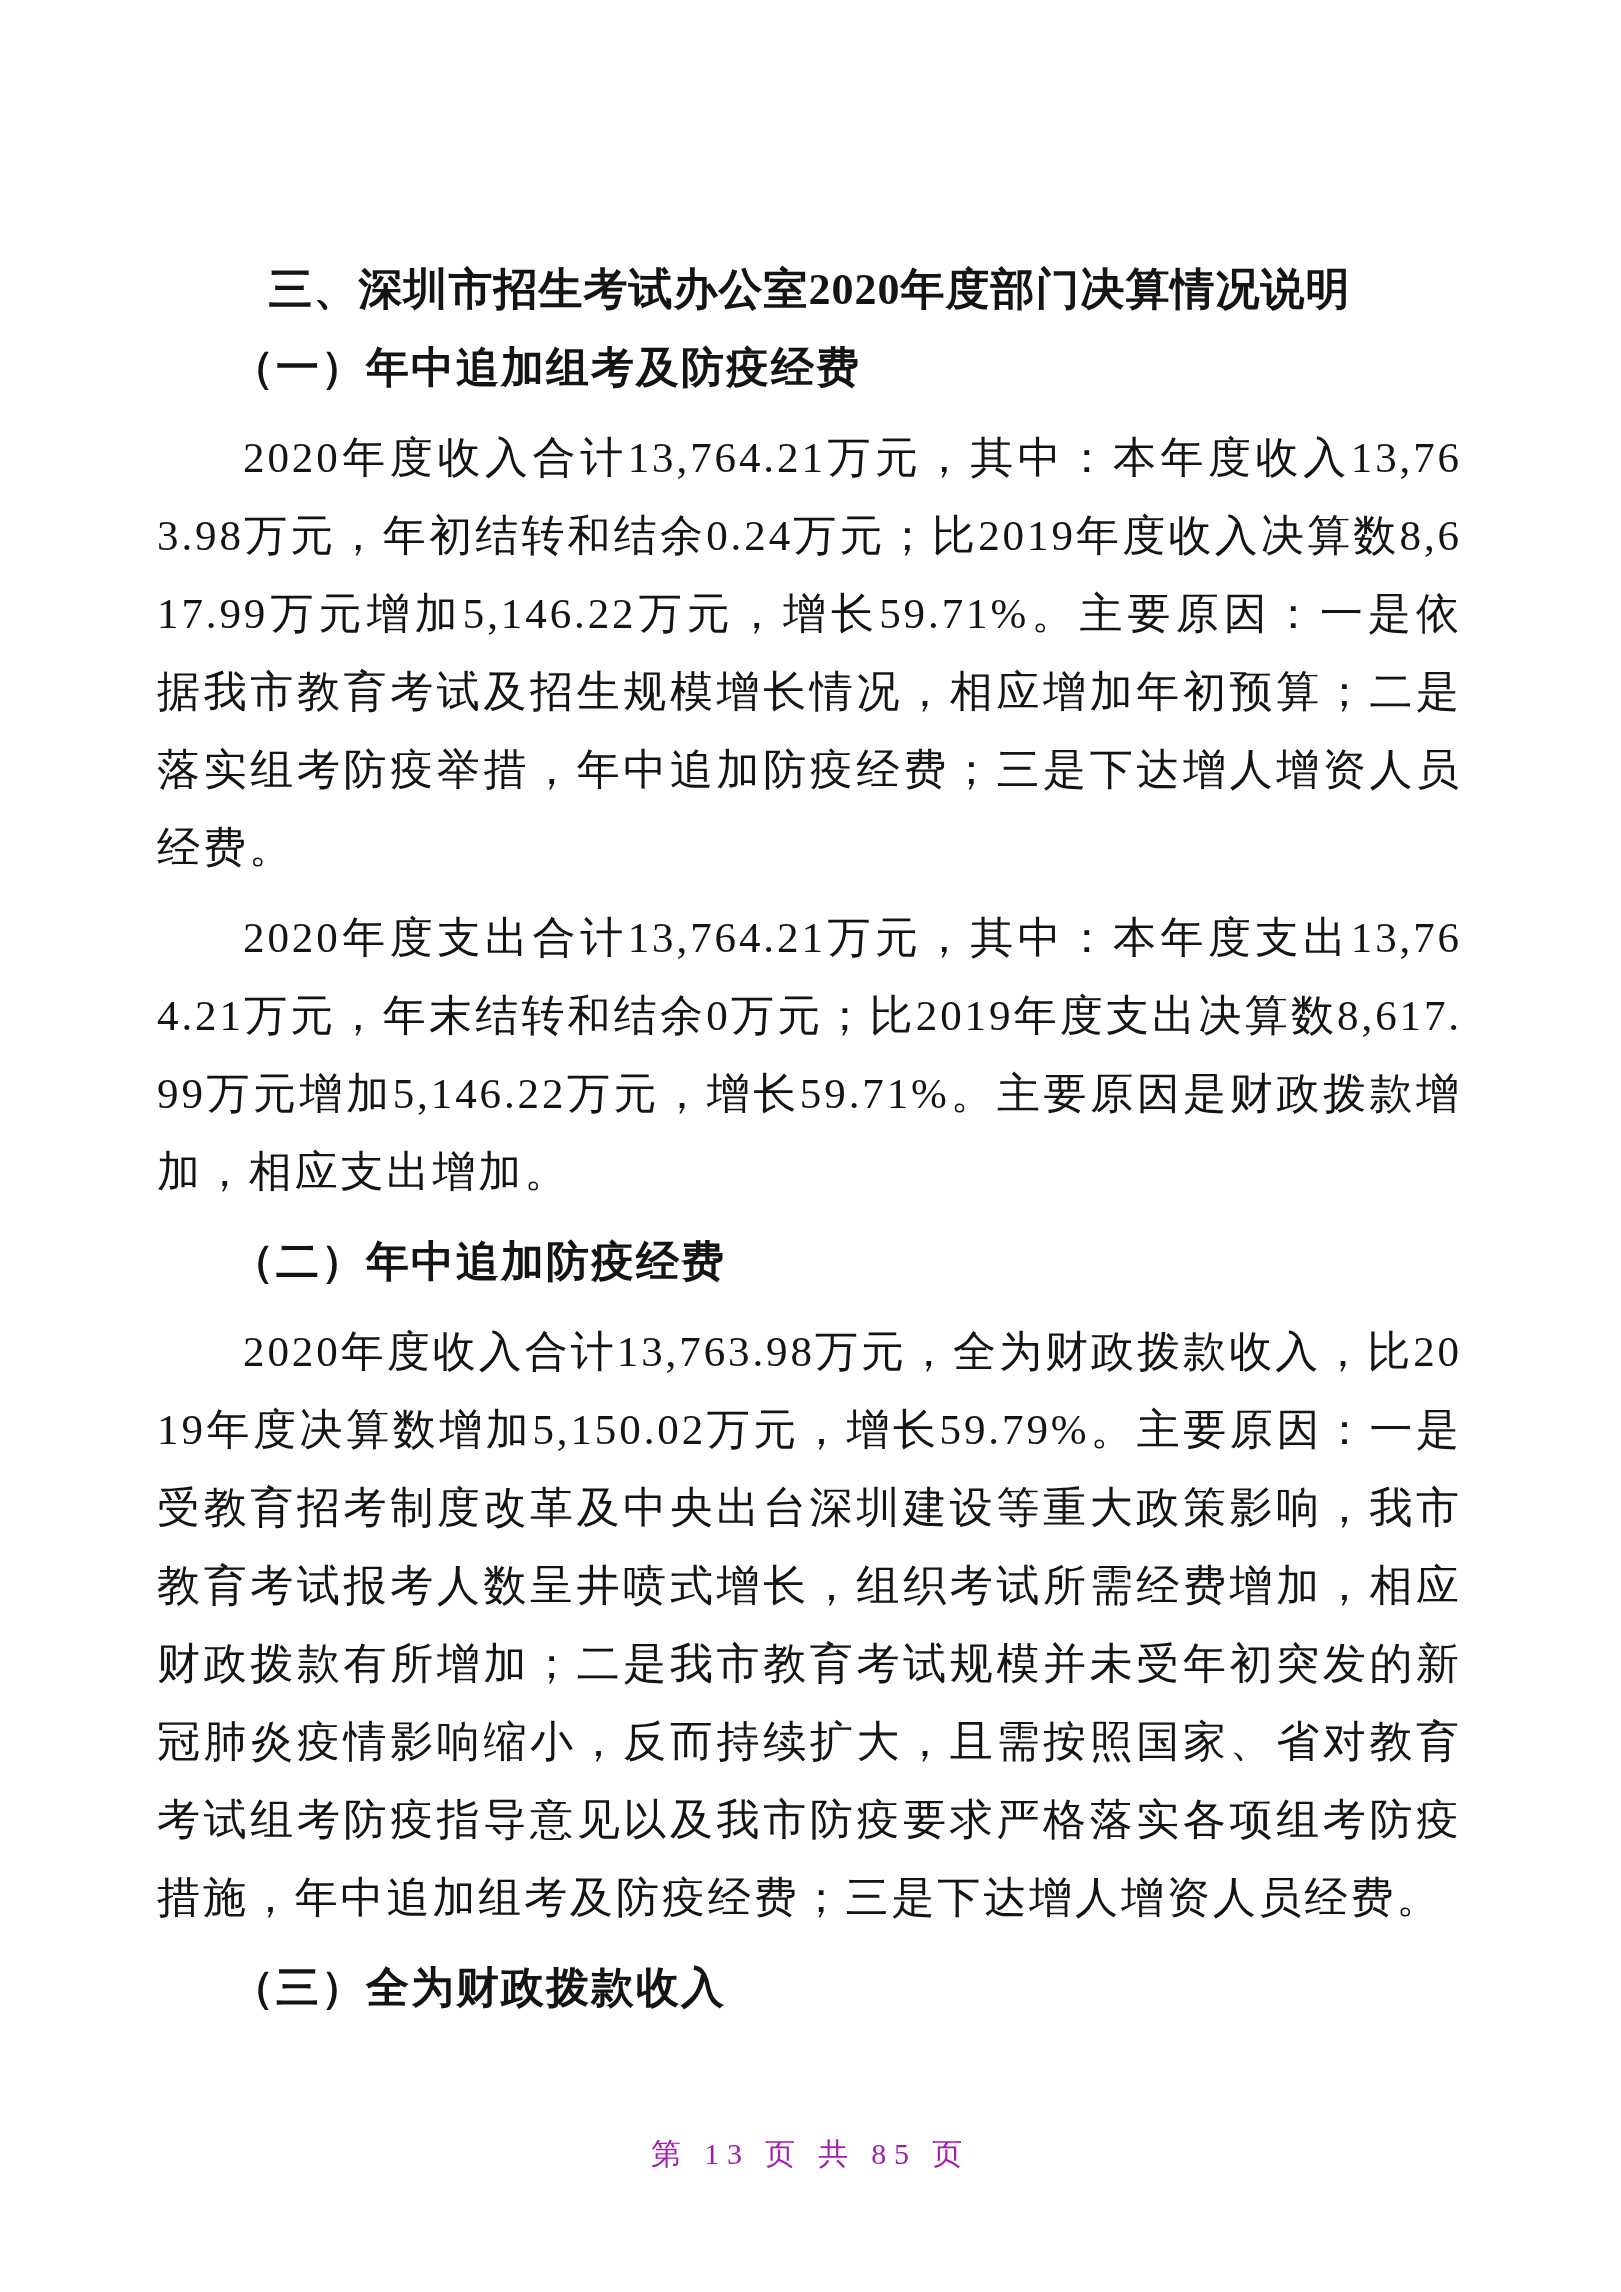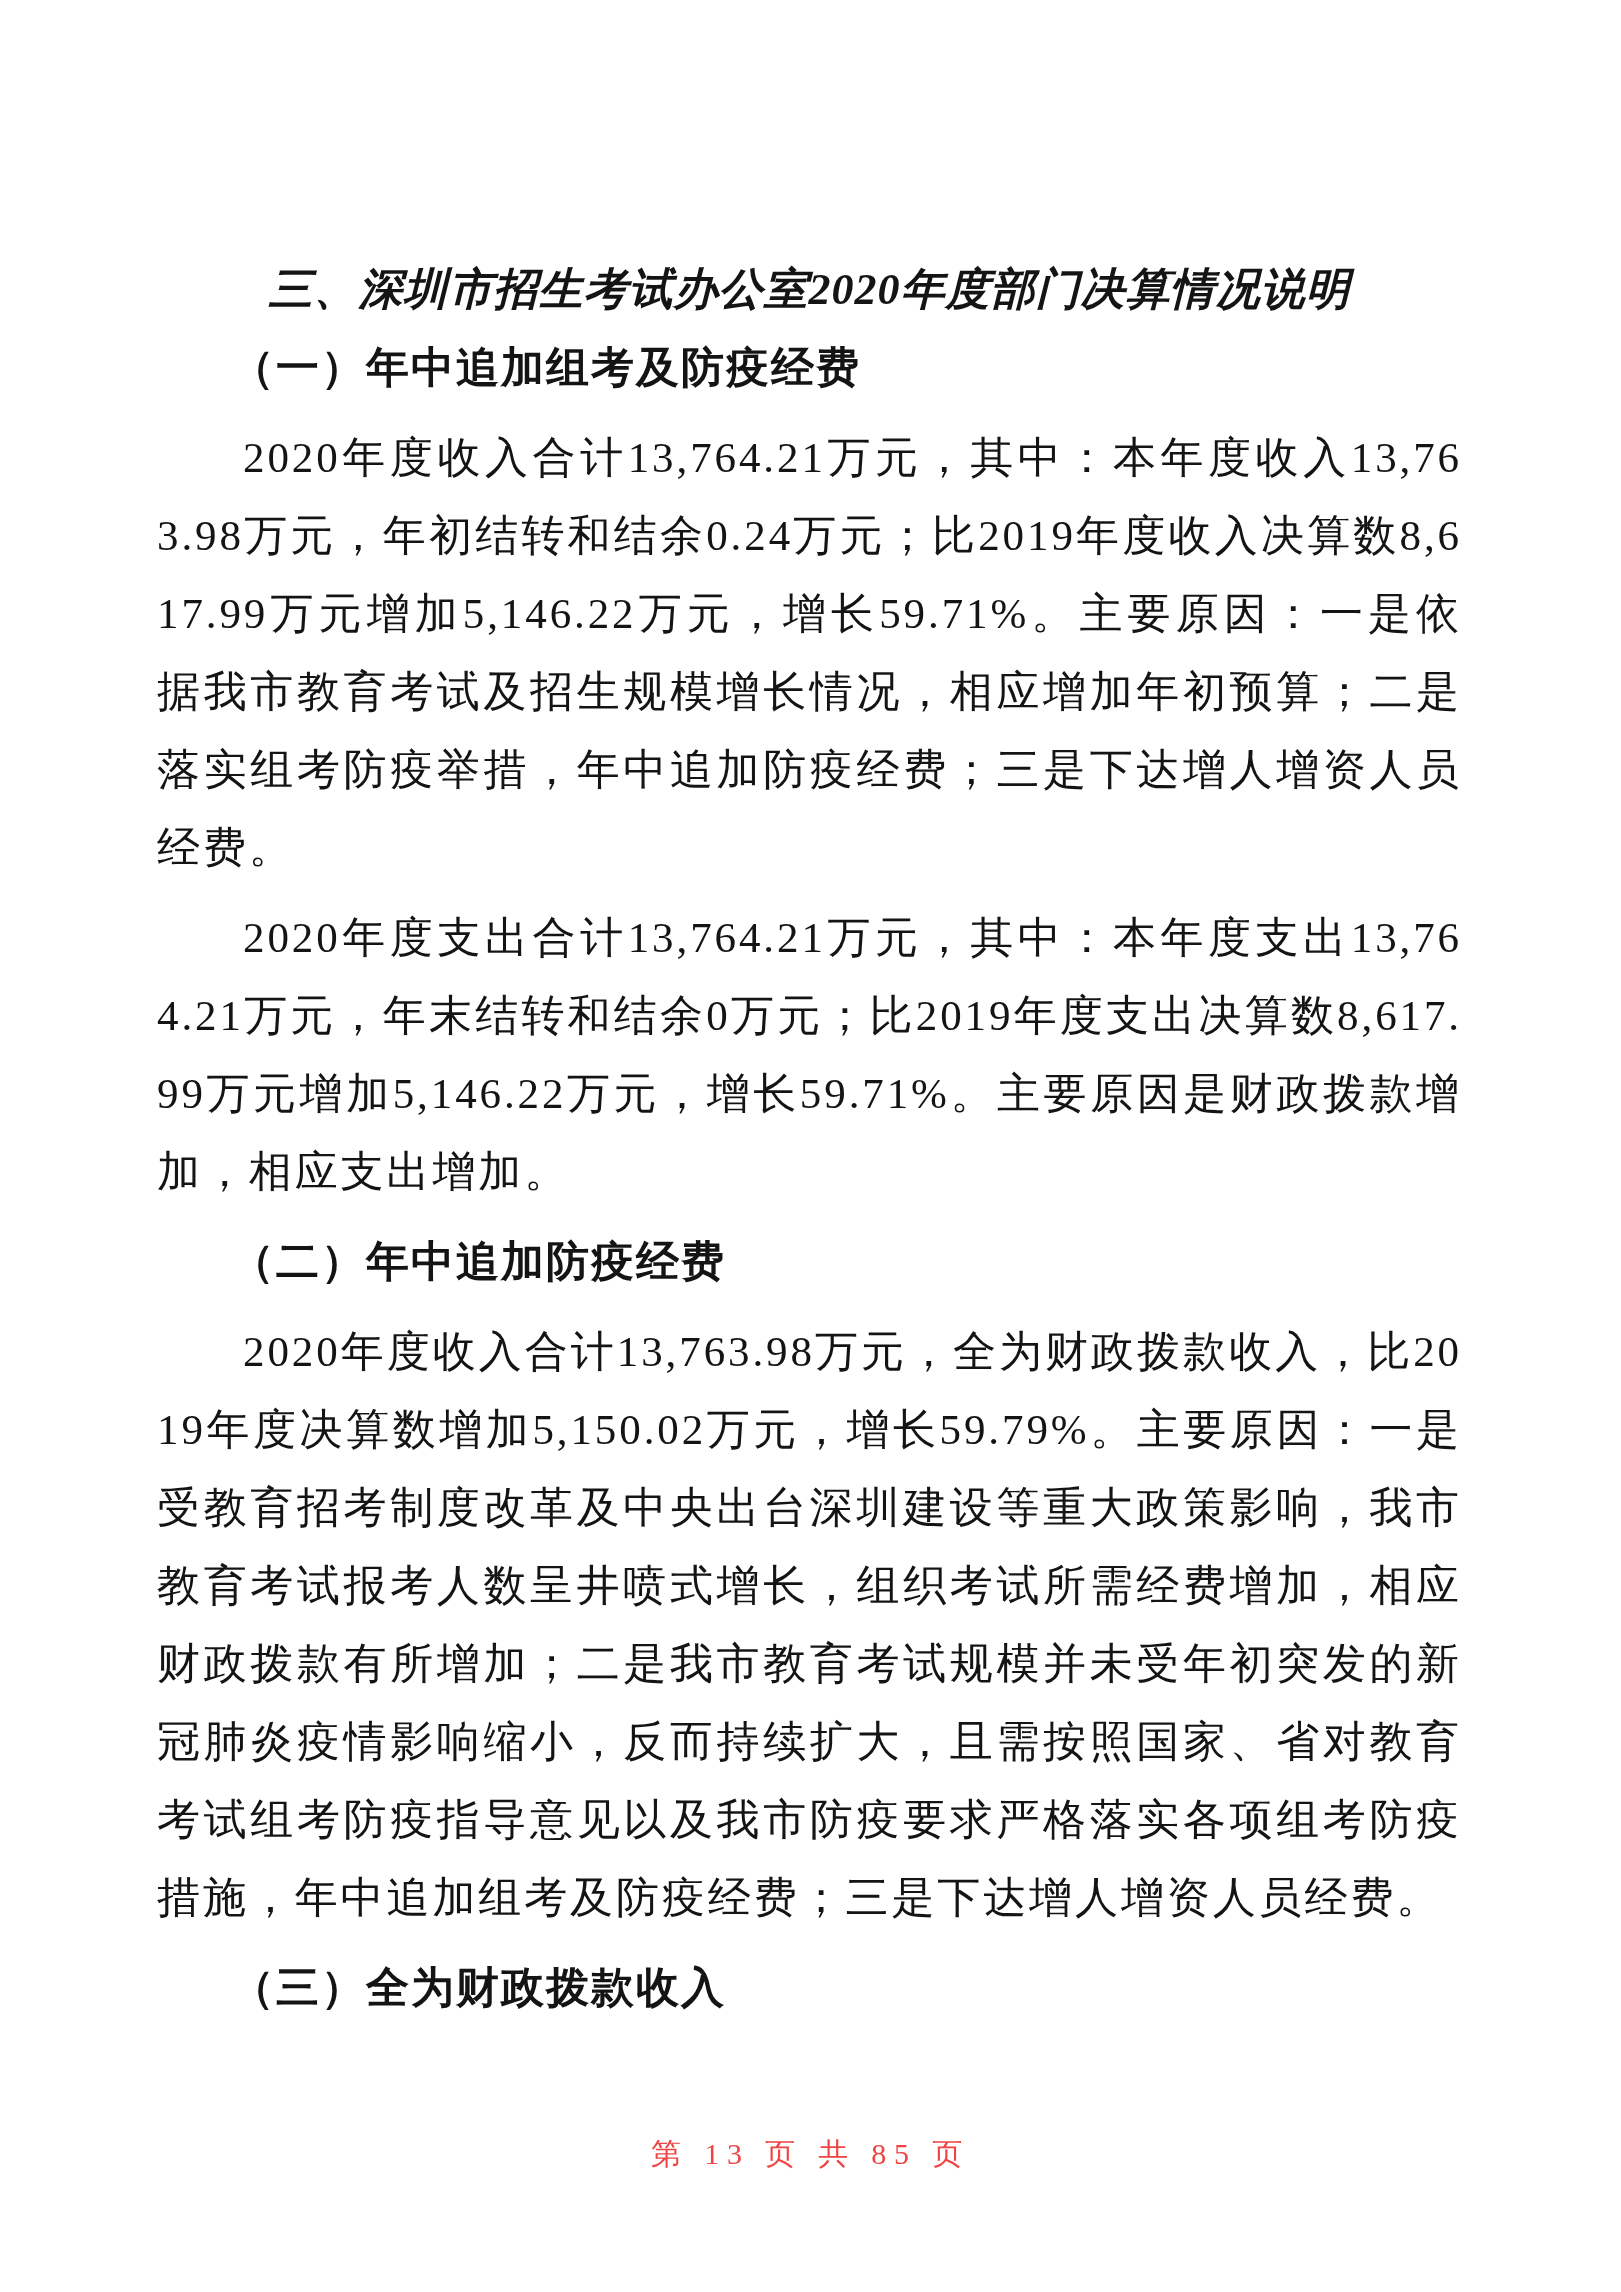--- a/index.html
+++ b/index.html
@@ -19,21 +19,20 @@
       overflow: hidden;
     }
     .doc-title {
       font-size: 44px;
       font-weight: bold;
       text-align: center;
       line-height: 78px;
       letter-spacing: 1px;
       margin: 0;
       white-space: nowrap;
-      font-style: italic;
     }
     .section-heading {
       font-size: 43px;
       font-weight: bold;
       line-height: 78px;
       text-indent: 2em;
       letter-spacing: 2px;
       margin: 0;
     }
     .para {
@@ -47,21 +46,21 @@
       word-break: break-all;
     }
     .page-footer {
       position: absolute;
       left: 0;
       bottom: 118px;
       width: 100%;
       text-align: center;
       font-size: 30px;
       letter-spacing: 7.8px;
-      color: #ef4444;
+      color: #a21caf;
     }
   </style>
 </head>
 <body>
 
 <div class="page">
 
   <h1 class="doc-title">三、深圳市招生考试办公室2020年度部门决算情况说明</h1>
 
   <h2 class="section-heading">（一）年中追加组考及防疫经费</h2>

